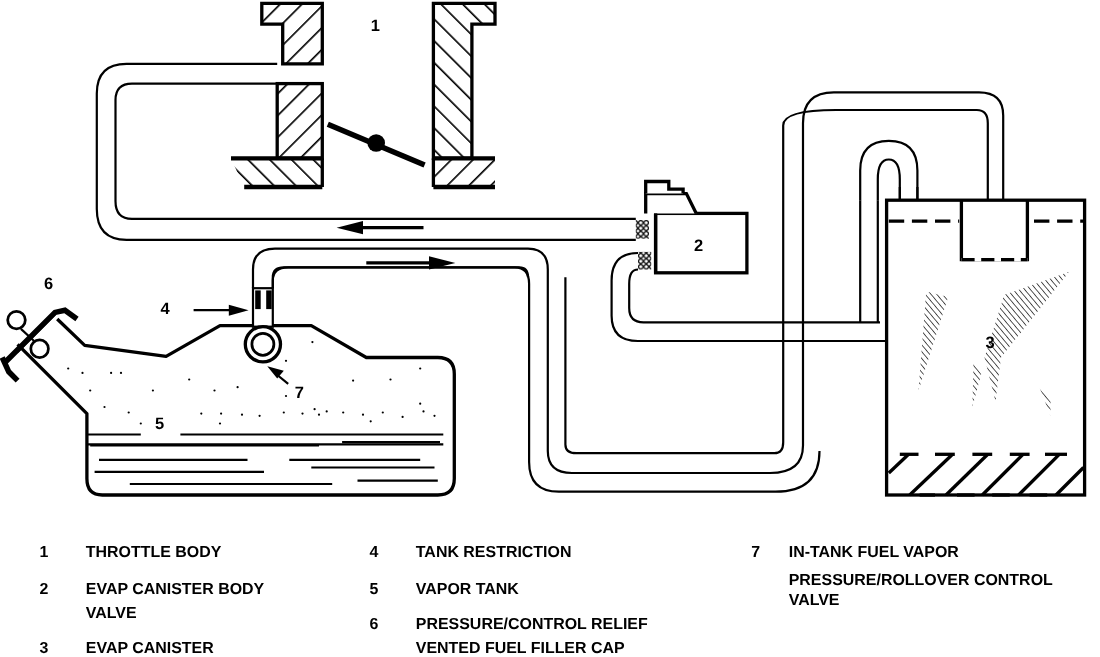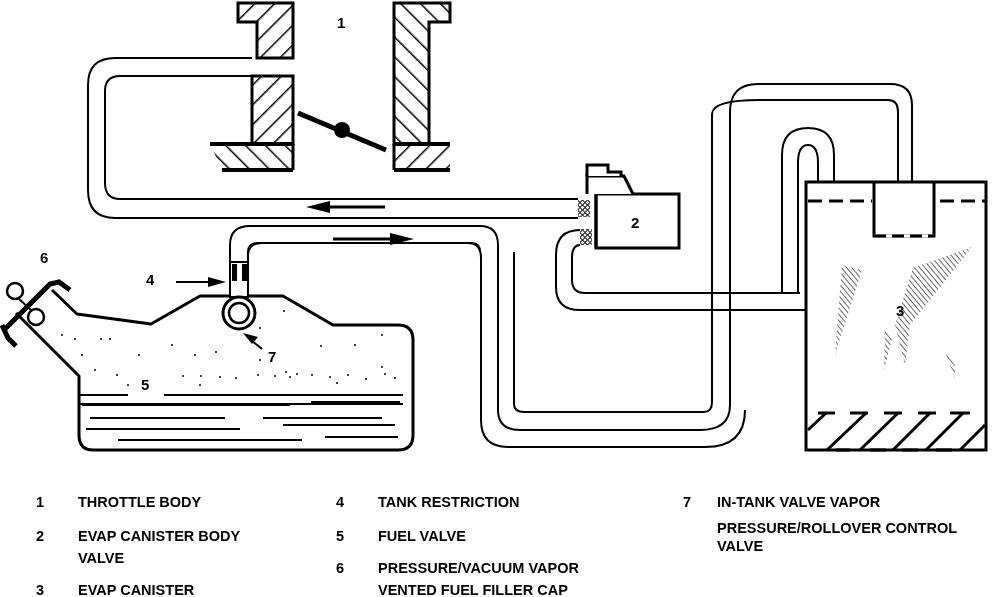--- a/index.html
+++ b/index.html
@@ -247,26 +247,26 @@
   <div class="item" style="left:36px;top:580px;">
     <span class="num">3</span>
     <span class="txt">EVAP CANISTER</span>
   </div>
   <div class="item" style="left:336px;top:492px;">
     <span class="num">4</span>
     <span class="txt">TANK RESTRICTION</span>
   </div>
   <div class="item" style="left:336px;top:526px;">
     <span class="num">5</span>
-    <span class="txt">FUEL VALVE</span>
+    <span class="txt">VAPOR TANK</span>
   </div>
   <div class="item" style="left:336px;top:558px;">
     <span class="num">6</span>
-    <span class="txt">PRESSURE/VACUUM VAPOR</span>
+    <span class="txt">PRESSURE/CONTROL RELIEF</span>
     <span class="txt" style="top:22px;">VENTED FUEL FILLER CAP</span>
   </div>
   <div class="item" style="left:683px;top:492px;">
     <span class="num">7</span>
-    <span class="txt" style="left:34px;">IN-TANK VALVE VAPOR</span>
+    <span class="txt" style="left:34px;">IN-TANK FUEL VAPOR</span>
     <span class="txt" style="left:34px;top:26px;">PRESSURE/ROLLOVER CONTROL</span>
     <span class="txt" style="left:34px;top:44px;">VALVE</span>
   </div>
 </div>
 
 </body></html>

